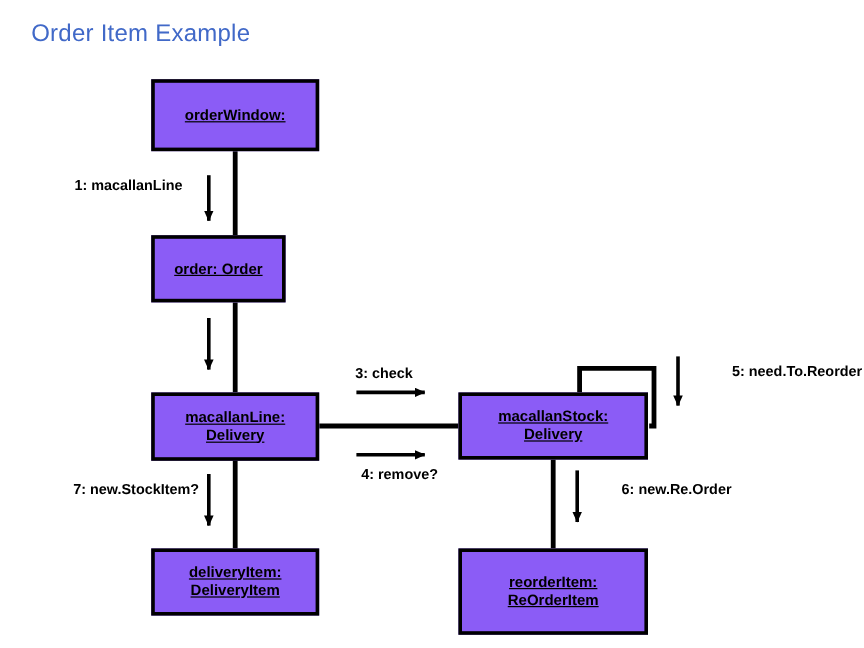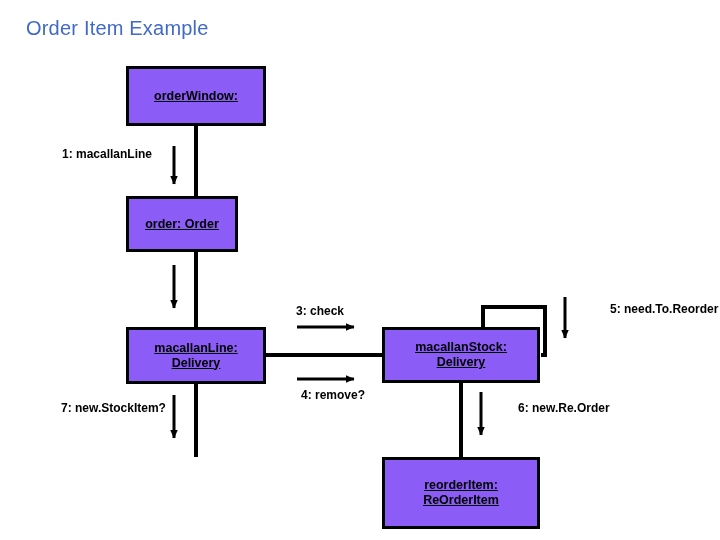--- a/index.html
+++ b/index.html
@@ -126,20 +126,24 @@
   <div class="obj-box" style="left:126px; top:327px; width:140px; height:57px;">
     <span class="obj-line">macallanLine:</span>
     <span class="obj-line">Delivery</span>
   </div>
 
   <div class="obj-box" style="left:382px; top:327px; width:158px; height:56px;">
     <span class="obj-line">macallanStock:</span>
     <span class="obj-line">Delivery</span>
   </div>
 
+  <div class="obj-box" style="left:126px; top:457px; width:140px; height:56px;">
+    <span class="obj-line">deliveryItem:</span>
+    <span class="obj-line">DeliveryItem</span>
+  </div>
 
   <div class="obj-box" style="left:382px; top:457px; width:158px; height:72px;">
     <span class="obj-line">reorderItem:</span>
     <span class="obj-line">ReOrderItem</span>
   </div>
 
   <div class="msg-label" style="left:62px;  top:147px;">1: macallanLine</div>
 
 
   <div class="msg-label" style="left:296px; top:304px;">3: check</div>

